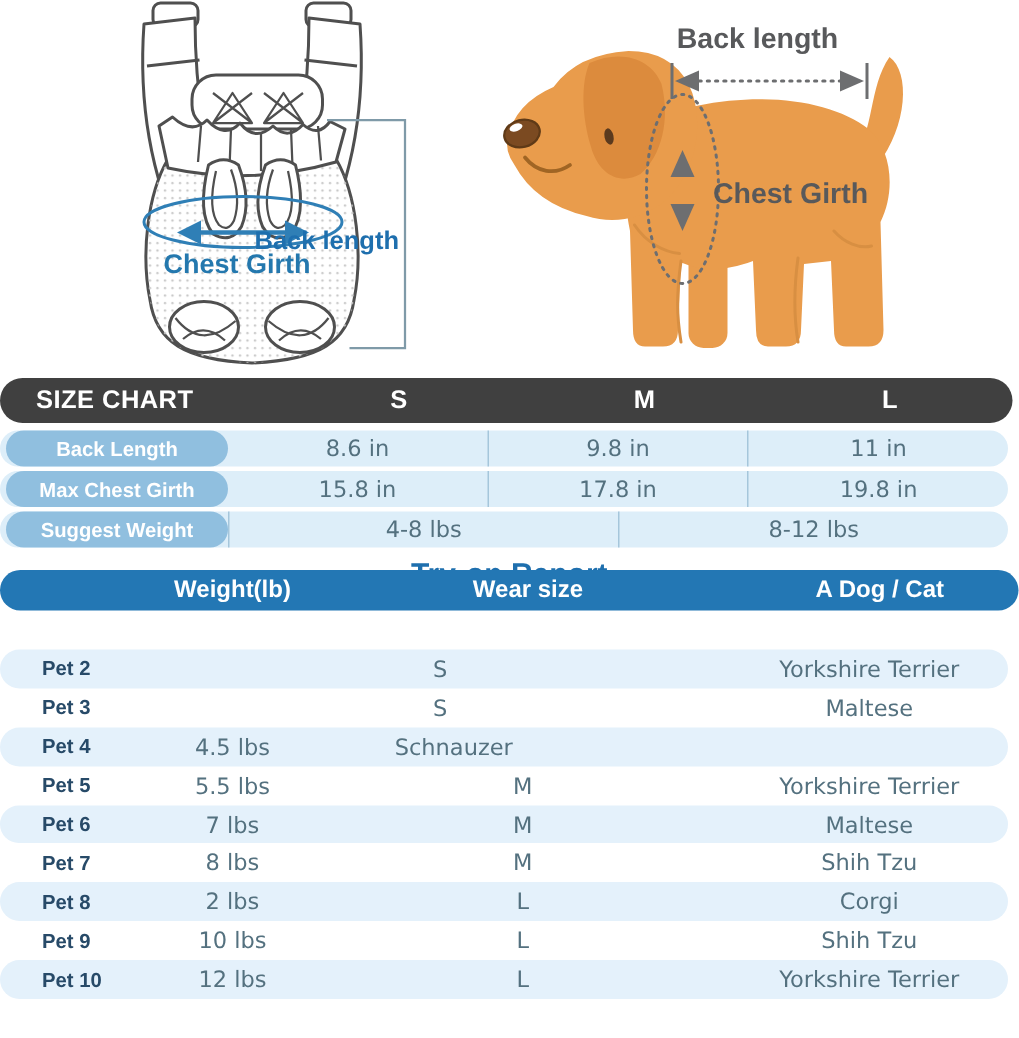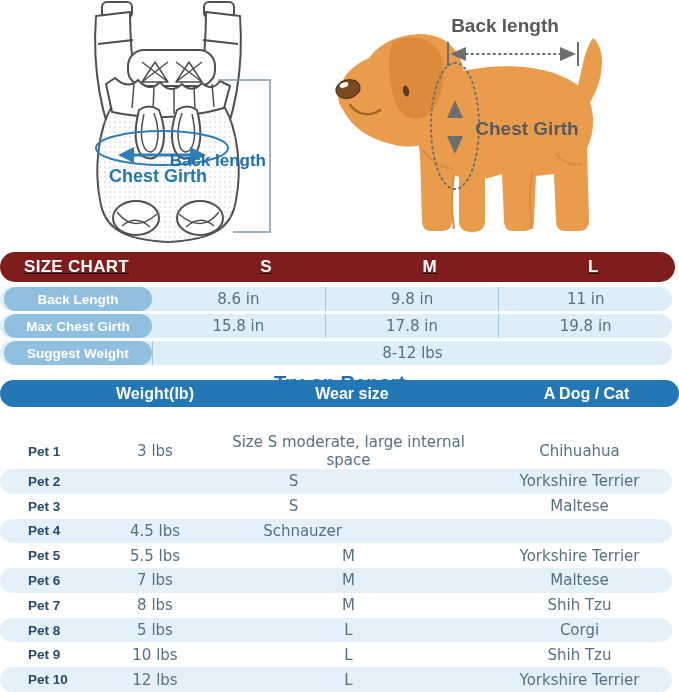--- a/index.html
+++ b/index.html
@@ -7,21 +7,21 @@
   .abs{position:absolute;}
 
   
   #carrier-svg{left:18px;top:0;width:300px;height:248px;}
   #dog-svg{left:333px;top:4px;width:292px;height:238px;}
   .diag-blue-text{fill:#2478ae;font-weight:bold;font-size:18px;font-family:"Liberation Sans",sans-serif;}
   .diag-navy-text{fill:#1e6fae;font-weight:bold;font-size:17px;font-family:"Liberation Sans",sans-serif;}
   .diag-gray-text{fill:#58595b;font-weight:bold;font-size:19px;font-family:"Liberation Sans",sans-serif;}
 
   
-  .sc-header{left:0;top:252px;width:675px;height:30px;background:#7f1d1d;border-radius:15px;display:flex;align-items:center;text-decoration:underline;}
+  .sc-header{left:0;top:252px;width:675px;height:30px;background:#404040;border-radius:15px;display:flex;align-items:center;}
   .sc-title{width:160px;padding-left:24px;color:#fff;font-weight:bold;font-size:17px;letter-spacing:.3px;}
   .sc-col{flex:1;text-align:center;color:#fff;font-weight:bold;font-size:17px;}
   .sc-row{left:0;width:672px;height:24px;background:#ddeef9;border-radius:13px;display:flex;align-items:center;}
   .sc-row1{top:287px}.sc-row2{top:314px}.sc-row3{top:341px}
   .sc-pill{width:148px;margin-left:4px;height:24px;border-radius:13px;background:#90bfdf;color:#fff;font-weight:bold;font-size:13.5px;display:flex;align-items:center;justify-content:center;}
   .sc-cell{flex:1;text-align:center;color:#54717f;font-size:15px;font-family:"DejaVu Sans",sans-serif;height:24px;line-height:24px;}
   .sc-cell.div{border-left:1px solid #a5c6db;}
 
   
   .tr-title{left:0;top:366px;width:679px;height:34px;display:flex;align-items:center;justify-content:center;color:#1e6fae;font-weight:bold;font-size:20px;}
@@ -153,39 +153,34 @@
   <div class="sc-cell div">11 in</div>
 </div>
 <div class="abs sc-row sc-row2">
   <div class="sc-pill">Max Chest Girth</div>
   <div class="sc-cell">15.8 in</div>
   <div class="sc-cell div">17.8 in</div>
   <div class="sc-cell div">19.8 in</div>
 </div>
 <div class="abs sc-row sc-row3">
   <div class="sc-pill">Suggest Weight</div>
+  <div class="sc-cell div">4-8 lbs</div>
   <div class="sc-cell div">8-12 lbs</div>
 </div>
 
 <div class="abs tr-title">Try-on Report</div>
 
 <div class="abs tr-header">
   <div class="c1"></div>
   <div class="c2">Weight(lb)</div>
   <div class="c3">Wear size</div>
   <div class="c4">A Dog / Cat</div>
 </div>
 
 <div class="abs tr-body">
-  <div class="tr-row">
-    <div class="tr-pet">Pet 1</div>
-    <div class="tr-weight tr-val">3 lbs</div>
-    <div class="tr-wear tr-val">Size S moderate, large internal space</div>
-    <div class="tr-breed tr-val">Chihuahua</div>
-  </div>
   <div class="tr-row alt">
     <div class="tr-pet">Pet 2</div>
     <div class="tr-wear tr-val">S</div>
     <div class="tr-breed tr-val">Yorkshire Terrier</div>
   </div>
   <div class="tr-row">
     <div class="tr-pet">Pet 3</div>
     <div class="tr-wear tr-val">S</div>
     <div class="tr-breed tr-val">Maltese</div>
   </div>
@@ -207,21 +202,21 @@
     <div class="tr-breed tr-val">Maltese</div>
   </div>
   <div class="tr-row">
     <div class="tr-pet">Pet 7</div>
     <div class="tr-weight tr-val">8 lbs</div>
     <div class="tr-wear tr-val">M</div>
     <div class="tr-breed tr-val">Shih Tzu</div>
   </div>
   <div class="tr-row alt">
     <div class="tr-pet">Pet 8</div>
-    <div class="tr-weight tr-val">5 lbs</div>
+    <div class="tr-weight tr-val">2 lbs</div>
     <div class="tr-wear tr-val">L</div>
     <div class="tr-breed tr-val">Corgi</div>
   </div>
   <div class="tr-row">
     <div class="tr-pet">Pet 9</div>
     <div class="tr-weight tr-val">10 lbs</div>
     <div class="tr-wear tr-val">L</div>
     <div class="tr-breed tr-val">Shih Tzu</div>
   </div>
   <div class="tr-row alt">

